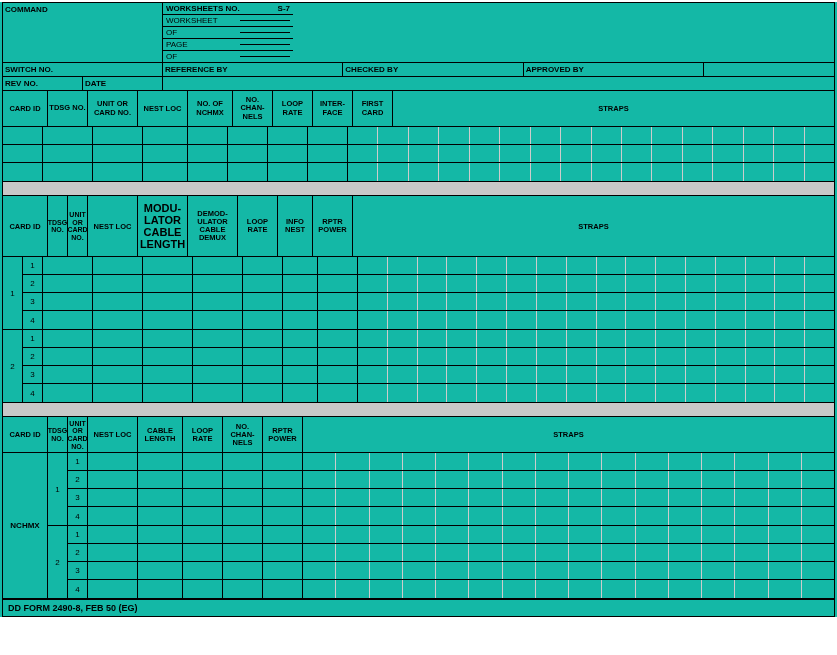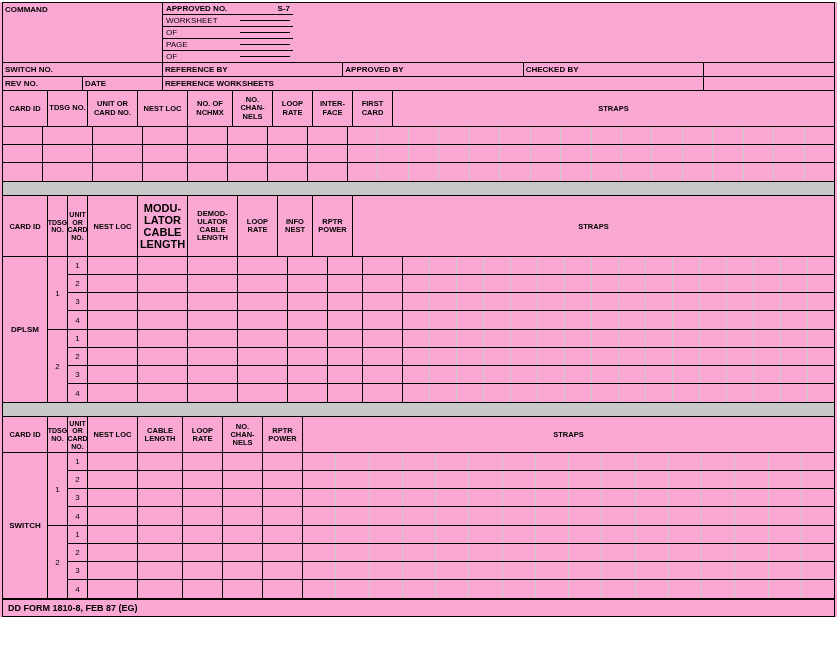--- a/index.html
+++ b/index.html
@@ -1,35 +1,35 @@
 <!DOCTYPE html>
 <html><head>
   <meta charset="utf-8">
   <style>
     * { box-sizing: border-box; margin: 0; padding: 0; }
     body { font-family: Arial, sans-serif; font-size: 9px; background: #fff; }
     
     
-    .outer { width: 837px; background: #f9a8d4; }
+    .outer { width: 837px; background: #14b8a6; }
   </style>
 </head>
 <body>
 
 <div class="outer">
 
   <div style="border: 1px solid #000; margin: 2px;">
 
     <div style="display:flex; border-bottom:1px solid #000;">
       <div style="width:160px; border-right:1px solid #000; padding:2px;">
         <div style="font-weight:bold; font-size:8px;">COMMAND</div>
         <div style="height:14px;"></div>
       </div>
       <div style="width:130px; display:flex; flex-direction:column;">
         <div style="border-bottom:1px solid #000; padding:1px 3px; font-size:8px; font-weight:bold; display:flex; justify-content:space-between;">
-          <span>APPROVED NO.</span>
+          <span>WORKSHEETS NO.</span>
           <span>S-7</span>
         </div>
         <div style="border-bottom:1px solid #000; padding:1px 3px; font-size:8px; display:flex; justify-content:space-between; align-items:center;">
           <span>WORKSHEET</span>
           <div style="border-bottom:1px solid #000; width:50px;"></div>
         </div>
         <div style="border-bottom:1px solid #000; padding:1px 3px; font-size:8px; display:flex; justify-content:space-between; align-items:center;">
           <span>OF</span>
           <div style="border-bottom:1px solid #000; width:50px;"></div>
         </div>
@@ -45,37 +45,34 @@
     </div>
 
     <div style="display:flex; border-bottom:1px solid #000;">
       <div style="width:160px; border-right:1px solid #000; padding:2px; font-size:8px; font-weight:bold;">
         <span>SWITCH NO.</span>
       </div>
       <div style="flex:1; border-right:1px solid #000; padding:2px; font-size:8px; font-weight:bold;">
         <span>REFERENCE BY</span>
       </div>
       <div style="flex:1; border-right:1px solid #000; padding:2px; font-size:8px; font-weight:bold;">
+        <span>CHECKED BY</span>
+      </div>
+      <div style="flex:1; border-right:1px solid #000; padding:2px; font-size:8px; font-weight:bold;">
         <span>APPROVED BY</span>
-      </div>
-      <div style="flex:1; border-right:1px solid #000; padding:2px; font-size:8px; font-weight:bold;">
-        <span>CHECKED BY</span>
       </div>
       <div style="width:130px; padding:2px; font-size:8px;"></div>
     </div>
 
     <div style="display:flex; border-bottom:1px solid #000;">
       <div style="width:80px; border-right:1px solid #000; padding:2px; font-size:8px; font-weight:bold;">
         <span>REV NO.</span>
       </div>
       <div style="width:80px; border-right:1px solid #000; padding:2px; font-size:8px; font-weight:bold;">
         <span>DATE</span>
-      </div>
-      <div style="flex:1; border-right:1px solid #000; padding:2px; font-size:8px; font-weight:bold;">
-        <span>REFERENCE WORKSHEETS</span>
       </div>
       <div style="width:130px; padding:2px; font-size:8px;"></div>
     </div>
 
     <div style="display:flex; border-bottom:1px solid #000;" class="ncmd-header">
       <div style="width:45px; border-right:1px solid #000; padding:2px 1px; text-align:center; font-size:7.5px; font-weight:bold; display:flex; align-items:center; justify-content:center; min-height:35px;">CARD ID</div>
       <div style="width:40px; border-right:1px solid #000; padding:2px 1px; text-align:center; font-size:7.5px; font-weight:bold; display:flex; align-items:center; justify-content:center; flex-direction:column; line-height:1.1;">
         <span>TDSG NO.</span>
       </div>
       <div style="width:50px; border-right:1px solid #000; padding:2px 1px; text-align:center; font-size:7.5px; font-weight:bold; display:flex; align-items:center; justify-content:center; flex-direction:column; line-height:1.1;">
@@ -203,37 +200,36 @@
         <span>TDSG NO.</span>
       </div>
       <div style="width:20px; border-right:1px solid #000; padding:1px; text-align:center; font-size:7px; font-weight:bold; display:flex; align-items:center; justify-content:center; flex-direction:column; line-height:1.1; min-height:40px;">
         <span>UNIT OR CARD NO.</span>
       </div>
       <div style="width:50px; border-right:1px solid #000; padding:2px 1px; text-align:center; font-size:7.5px; font-weight:bold; display:flex; align-items:center; justify-content:center;">NEST LOC</div>
       <div style="width:50px; border-right:1px solid #000; padding:6px 1px; text-align:center; font-size:11px; font-weight:bold; display:flex; align-items:center; justify-content:flex-end; flex-direction:column; line-height:1.1;">
         <span>MODU-LATOR CABLE LENGTH</span>
       </div>
       <div style="width:50px; border-right:1px solid #000; padding:2px 1px; text-align:center; font-size:7.5px; font-weight:bold; display:flex; align-items:center; justify-content:center; flex-direction:column; line-height:1.1;">
-        <span>DEMOD-ULATOR CABLE LENGTH</span>
+        <span>DEMOD-ULATOR CABLE DEMUX</span>
       </div>
       <div style="width:40px; border-right:1px solid #000; padding:2px 1px; text-align:center; font-size:7.5px; font-weight:bold; display:flex; align-items:center; justify-content:center; flex-direction:column; line-height:1.1;">
         <span>LOOP RATE</span>
       </div>
       <div style="width:35px; border-right:1px solid #000; padding:2px 1px; text-align:center; font-size:7.5px; font-weight:bold; display:flex; align-items:center; justify-content:center; flex-direction:column; line-height:1.1;">
         <span>INFO NEST</span>
       </div>
       <div style="width:40px; border-right:1px solid #000; padding:2px 1px; text-align:center; font-size:7.5px; font-weight:bold; display:flex; align-items:center; justify-content:center; flex-direction:column; line-height:1.1;">
         <span>RPTR POWER</span>
       </div>
       <div style="flex:1; padding:2px 1px; text-align:center; font-size:7.5px; font-weight:bold; display:flex; align-items:center; justify-content:center;">STRAPS</div>
     </div>
 
     <div style="display:flex; border-bottom:1px solid #000;">
 
-      <div style="width:45px; border-right:1px solid #000; display:flex; align-items:center; justify-content:center; font-size:8px; font-weight:bold;">DPLSM</div>
 
       <div style="flex:1; display:flex; flex-direction:column;">
 
         <div style="display:flex;">
 
           <div style="width:20px; border-right:1px solid #000; display:flex; align-items:center; justify-content:center; font-size:8px;">1</div>
 
           <div style="flex:1; display:flex; flex-direction:column;">
             <div style="display:flex; border-bottom:1px solid #000; height:18px;">
               <div style="width:20px; border-right:1px solid #000; display:flex; align-items:center; justify-content:center; font-size:8px;">1</div>
@@ -492,21 +488,21 @@
       <div style="width:40px; border-right:1px solid #000; padding:2px 1px; text-align:center; font-size:7.5px; font-weight:bold; display:flex; align-items:center; justify-content:center; flex-direction:column; line-height:1.1;">
         <span>NO. CHAN-NELS</span>
       </div>
       <div style="width:40px; border-right:1px solid #000; padding:2px 1px; text-align:center; font-size:7.5px; font-weight:bold; display:flex; align-items:center; justify-content:center; flex-direction:column; line-height:1.1;">
         <span>RPTR POWER</span>
       </div>
       <div style="flex:1; padding:2px 1px; text-align:center; font-size:7.5px; font-weight:bold; display:flex; align-items:center; justify-content:center;">STRAPS</div>
     </div>
 
     <div style="display:flex; border-bottom:1px solid #000;">
-      <div style="width:45px; border-right:1px solid #000; display:flex; align-items:center; justify-content:center; font-size:8px; font-weight:bold;">SWITCH</div>
+      <div style="width:45px; border-right:1px solid #000; display:flex; align-items:center; justify-content:center; font-size:8px; font-weight:bold;">NCHMX</div>
       <div style="flex:1; display:flex; flex-direction:column;">
 
         <div style="display:flex;">
           <div style="width:20px; border-right:1px solid #000; display:flex; align-items:center; justify-content:center; font-size:8px;">1</div>
           <div style="flex:1; display:flex; flex-direction:column;">
             <div style="display:flex; border-bottom:1px solid #000; height:18px;">
               <div style="width:20px; border-right:1px solid #000; display:flex; align-items:center; justify-content:center; font-size:8px;">1</div>
               <div style="width:50px; border-right:1px solid #000;"></div>
               <div style="width:45px; border-right:1px solid #000;"></div>
               <div style="width:40px; border-right:1px solid #000;"></div>
@@ -720,17 +716,17 @@
                   <div style="flex:1; border-right:1px solid #ccc;"></div>
                   <div style="flex:1;"></div>
               </div>
             </div>
           </div>
         </div>
       </div>
     </div>
 
     <div style="display:flex; justify-content:space-between; align-items:center; padding:3px 5px; border-top:1px solid #000;">
-      <div style="font-size:9px; font-weight:bold;">DD FORM 1810-8, FEB 87 (EG)</div>
+      <div style="font-size:9px; font-weight:bold;">DD FORM 2490-8, FEB 50 (EG)</div>
     </div>
 
   </div>
 </div>
 
 </body></html>

